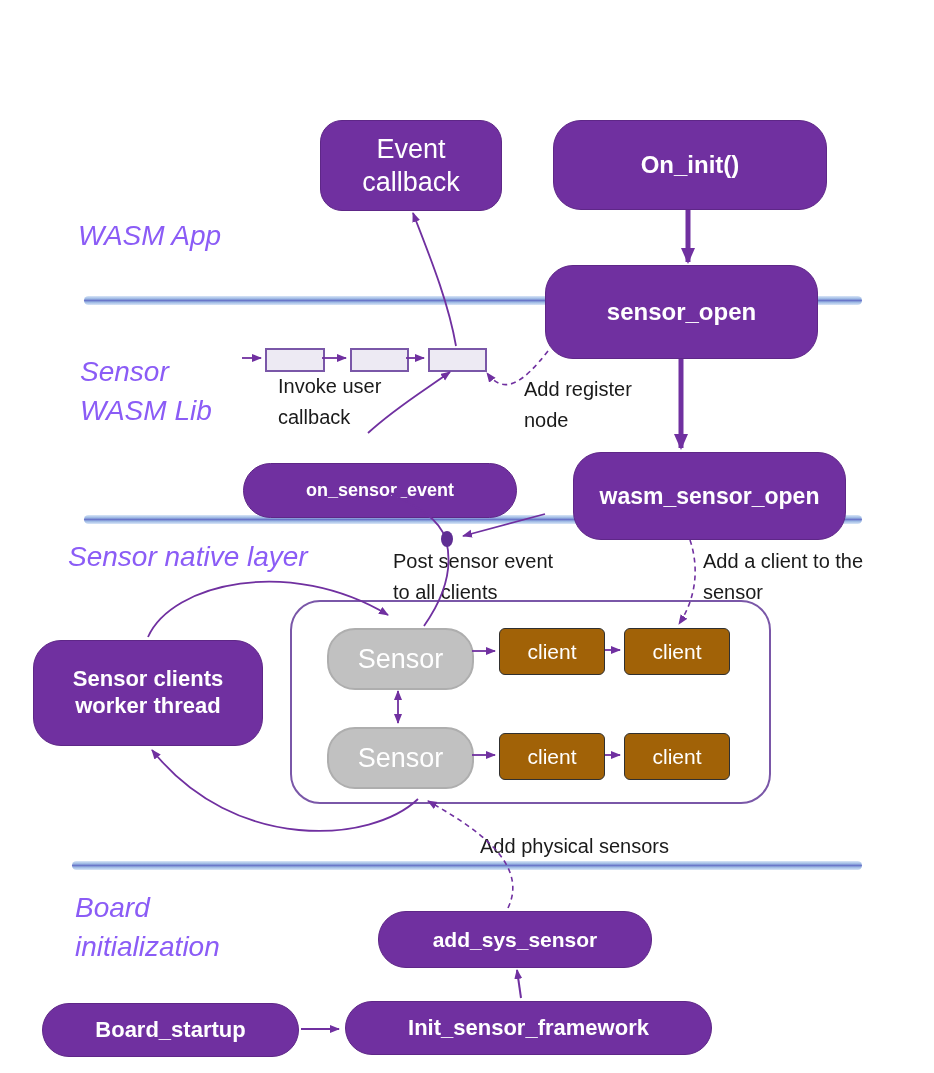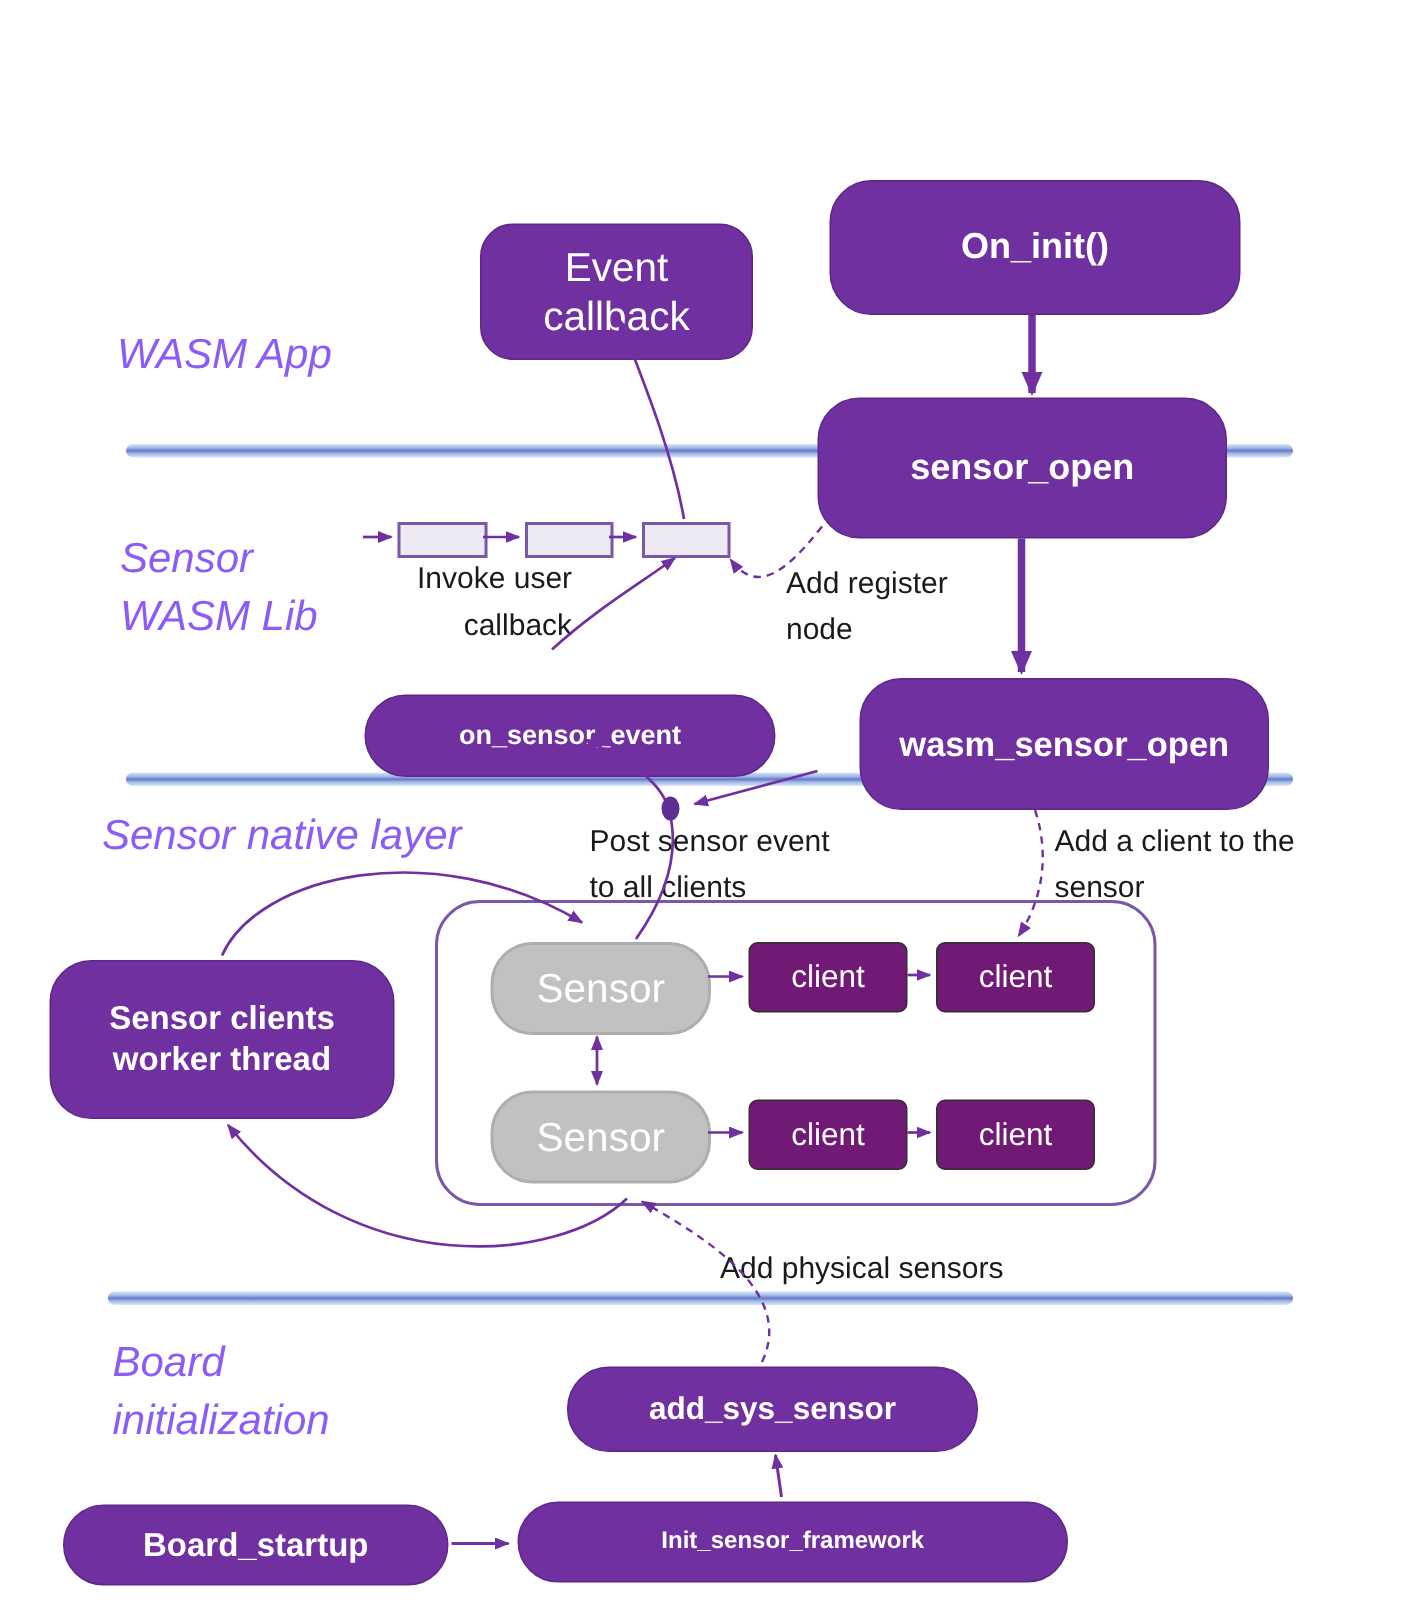--- a/index.html
+++ b/index.html
@@ -14,29 +14,29 @@
 
   .node {
     position: absolute;
     display: flex; align-items: center; justify-content: center;
     text-align: center; color: #ffffff;
     white-space: pre-line;
     line-height: 1.22;
     border-radius: 28px;
   }
   .purple { background: #7030A0; border: 1px solid #5e2787; }
-  .rounded-lg { border-radius: 22px; margin-top: 29px; }
+  .rounded-lg { border-radius: 22px; }
   .bold { font-weight: 700; }
 
   .sensor-box {
     background: #C1C1C1; border: 2px solid #aeaeae;
     color: #ffffff; font-size: 27px;
   }
   .client-box {
-    background: #701a75; border: 1px solid #303030;
+    background: #a16207; border: 1px solid #303030;
     border-radius: 6px; color: #ffffff; font-size: 21px;
   }
   .container-frame {
     position: absolute;
     border: 2px solid #7a57a8; border-radius: 30px;
     background: transparent;
   }
 
   .section-label {
     position: absolute; color: #8b5cf6; font-size: 28px;
@@ -72,21 +72,21 @@
   <div class="divider" style="left:84px; top:515px; width:778px;"></div>
   <div class="divider" style="left:72px; top:861px; width:790px;"></div>
 
   <div class="section-label" style="left:78px; top:216px;">WASM App</div>
   <div class="section-label" style="left:80px; top:352px;">Sensor
 WASM Lib</div>
   <div class="section-label" style="left:68px; top:537px;">Sensor native layer</div>
   <div class="section-label" style="left:75px; top:888px;">Board
 initialization</div>
 
-  <div class="annotation" style="left:278px; top:371px;text-align:right;">Invoke user
+  <div class="annotation" style="left:278px; top:371px;">Invoke user
 callback</div>
   <div class="annotation" style="left:524px; top:374px;">Add register
 node</div>
   <div class="annotation" style="left:393px; top:546px;">Post sensor event
 to all clients</div>
   <div class="annotation" style="left:480px; top:831px;">Add physical sensors</div>
   <div class="annotation" style="left:703px; top:546px;">Add a client to the
 sensor</div>
 
   <div class="node purple rounded-lg" style="left:320px; top:120px; width:180px; height:89px; font-size:27px;">Event
@@ -109,21 +109,21 @@
   <div class="node client-box" style="left:624px; top:628px; width:104px; height:45px;">client</div>
 
   <div class="node sensor-box" style="left:327px; top:727px; width:143px; height:58px;">Sensor</div>
   <div class="node client-box" style="left:499px; top:733px; width:104px; height:45px;">client</div>
   <div class="node client-box" style="left:624px; top:733px; width:104px; height:45px;">client</div>
 
   <div class="node purple bold" style="left:33px; top:640px; width:228px; height:104px; font-size:22px;">Sensor clients
 worker thread</div>
 
   <div class="node purple bold" style="left:378px; top:911px; width:272px; height:55px; font-size:21px;">add_sys_sensor</div>
-  <div class="node purple bold" style="left:345px; top:1001px; width:365px; height:52px; font-size:16px;">Init_sensor_framework</div>
+  <div class="node purple bold" style="left:345px; top:1001px; width:365px; height:52px; font-size:22px;">Init_sensor_framework</div>
   <div class="node purple bold" style="left:42px; top:1003px; width:255px; height:52px; font-size:22px;text-align:right;">Board_startup</div>
 
   <svg class="connectors" width="934" height="1073" viewBox="0 0 934 1073">
     <defs>
       <marker id="arr" markerUnits="userSpaceOnUse" markerWidth="12" markerHeight="10" refX="9" refY="4" orient="auto-start-reverse">
         <path d="M0,0 L10,4 L0,8 Z" fill="#7030A0"></path>
       </marker>
       <marker id="arrBig" markerUnits="userSpaceOnUse" markerWidth="18" markerHeight="16" refX="14" refY="7" orient="auto">
         <path d="M0,0 L16,7 L0,14 Z" fill="#7030A0"></path>
       </marker>

